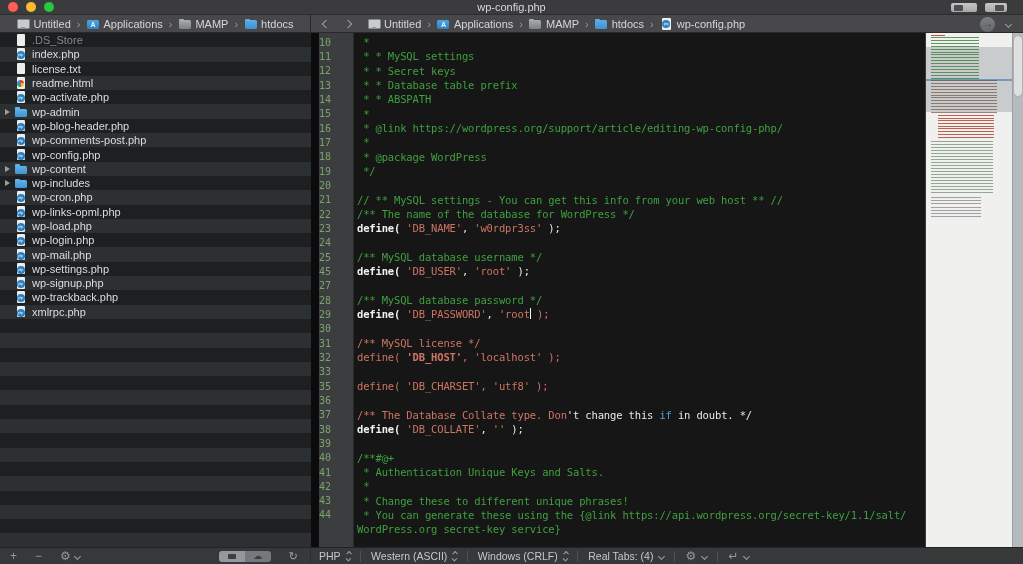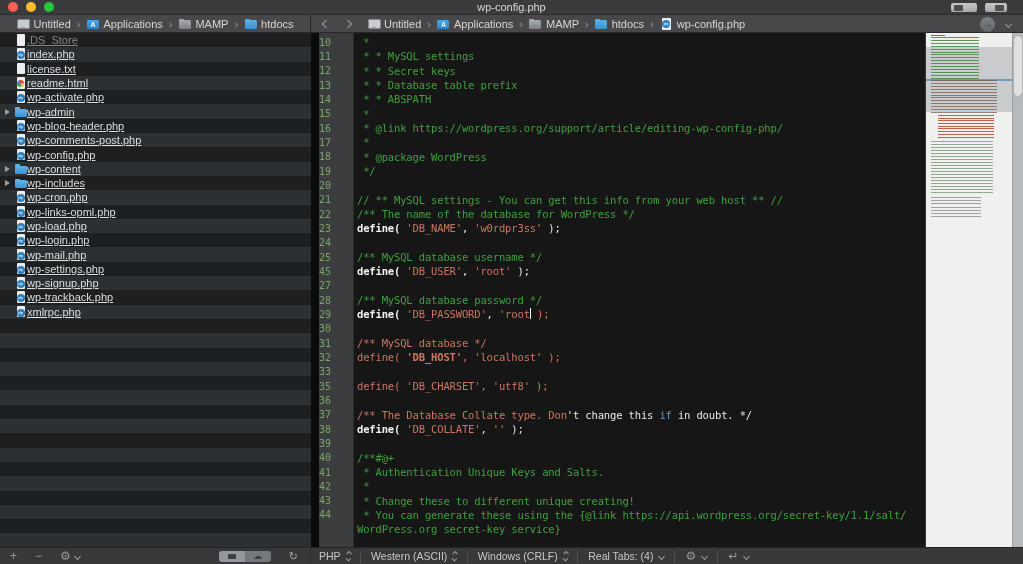--- a/index.html
+++ b/index.html
@@ -60,21 +60,21 @@
 
   
   .main { flex:1; display:flex; min-height:0; }
 
   
   .sidebar { width:311px; flex:0 0 311px; background:repeating-linear-gradient(180deg,#1d1f20 0 14.3px,#2d3032 14.3px 28.6px); overflow:hidden; }
   .frow { display:flex; align-items:center; height:14.3px; padding-left:4px; font-size:11px; color:#dbdddf; }
   .frow .tri { width:0; height:0; border-left:5px solid #9b9ea1; border-top:3.5px solid transparent; border-bottom:3.5px solid transparent; margin:0 4px 0 1px; flex:0 0 5px; }
   .frow .tri.hide { visibility:hidden; }
   .frow.dim .fname { color:#84888b; }
-  .fname { white-space:nowrap;text-decoration:underline; }
+  .fname { margin-left:5px; white-space:nowrap; }
   .fic { width:13px; height:13px; position:relative; display:inline-block; flex:0 0 13px; }
   .fic.doc::before, .fic.php::before, .fic.html::before { content:""; position:absolute; left:2.5px; top:.5px; width:8px; height:11.5px; background:#eceded; border-radius:1px; }
   .fic.php::after { content:"php"; position:absolute; left:2.5px; top:3.5px; width:8px; height:8px; border-radius:50%; background:#2c7fc0; color:#fff; font-size:3px; line-height:8px; text-align:center; overflow:hidden; }
   .fic.html::after { content:""; position:absolute; left:3px; top:3.5px; width:7px; height:7px; border-radius:50%; background:conic-gradient(#e64137 0 25%,#fbbd2c 25% 50%,#35a84c 50% 75%,#4285f4 75% 100%); }
   .fic.folder::before { content:""; position:absolute; left:.5px; top:3.5px; width:12px; height:8px; background:linear-gradient(#5fb1e8,#4194d2); border-radius:1.5px; }
   .fic.folder::after { content:""; position:absolute; left:.5px; top:2px; width:5px; height:2.5px; background:#5fb1e8; border-radius:1px 1px 0 0; }
 
   .divider { width:8px; flex:0 0 8px; background:#0b0b0c; }
 
   
@@ -390,21 +390,21 @@
           <div class="cline">
             <span class="lnum">29</span>
             <span class="ltext"><span class="tk-d">define(</span><span class="tk-p"> </span><span class="tk-s">'DB_PASSWORD'</span><span class="tk-p">, </span><span class="tk-s">'root</span><span class="tk-cur"></span><span class="tk-s"> );</span></span>
           </div>
           <div class="cline">
             <span class="lnum">30</span>
             <span class="ltext"></span>
           </div>
           <div class="cline">
             <span class="lnum">31</span>
-            <span class="ltext"><span class="tk-s">/** MySQL database */</span></span>
+            <span class="ltext"><span class="tk-s">/** MySQL license */</span></span>
           </div>
           <div class="cline">
             <span class="lnum">32</span>
             <span class="ltext"><span class="tk-s">define( </span><span class="tk-sb">'DB_HOST'</span><span class="tk-s">, 'localhost' );</span></span>
           </div>
           <div class="cline">
             <span class="lnum">33</span>
             <span class="ltext"></span>
           </div>
           <div class="cline">
@@ -434,21 +434,21 @@
           <div class="cline">
             <span class="lnum">41</span>
             <span class="ltext"><span class="tk-c"> * Authentication Unique Keys and Salts.</span></span>
           </div>
           <div class="cline">
             <span class="lnum">42</span>
             <span class="ltext"><span class="tk-c"> *</span></span>
           </div>
           <div class="cline">
             <span class="lnum">43</span>
-            <span class="ltext"><span class="tk-c"> * Change these to different unique creating!</span></span>
+            <span class="ltext"><span class="tk-c"> * Change these to different unique phrases!</span></span>
           </div>
           <div class="cline">
             <span class="lnum">44</span>
             <span class="ltext"><span class="tk-c"> * You can generate these using the {@link https://api.wordpress.org/secret-key/1.1/salt/</span></span>
           </div>
           <div class="cline">
             <span class="lnum"></span>
             <span class="ltext"><span class="tk-c">WordPress.org secret-key service}</span></span>
           </div>
         </div>

